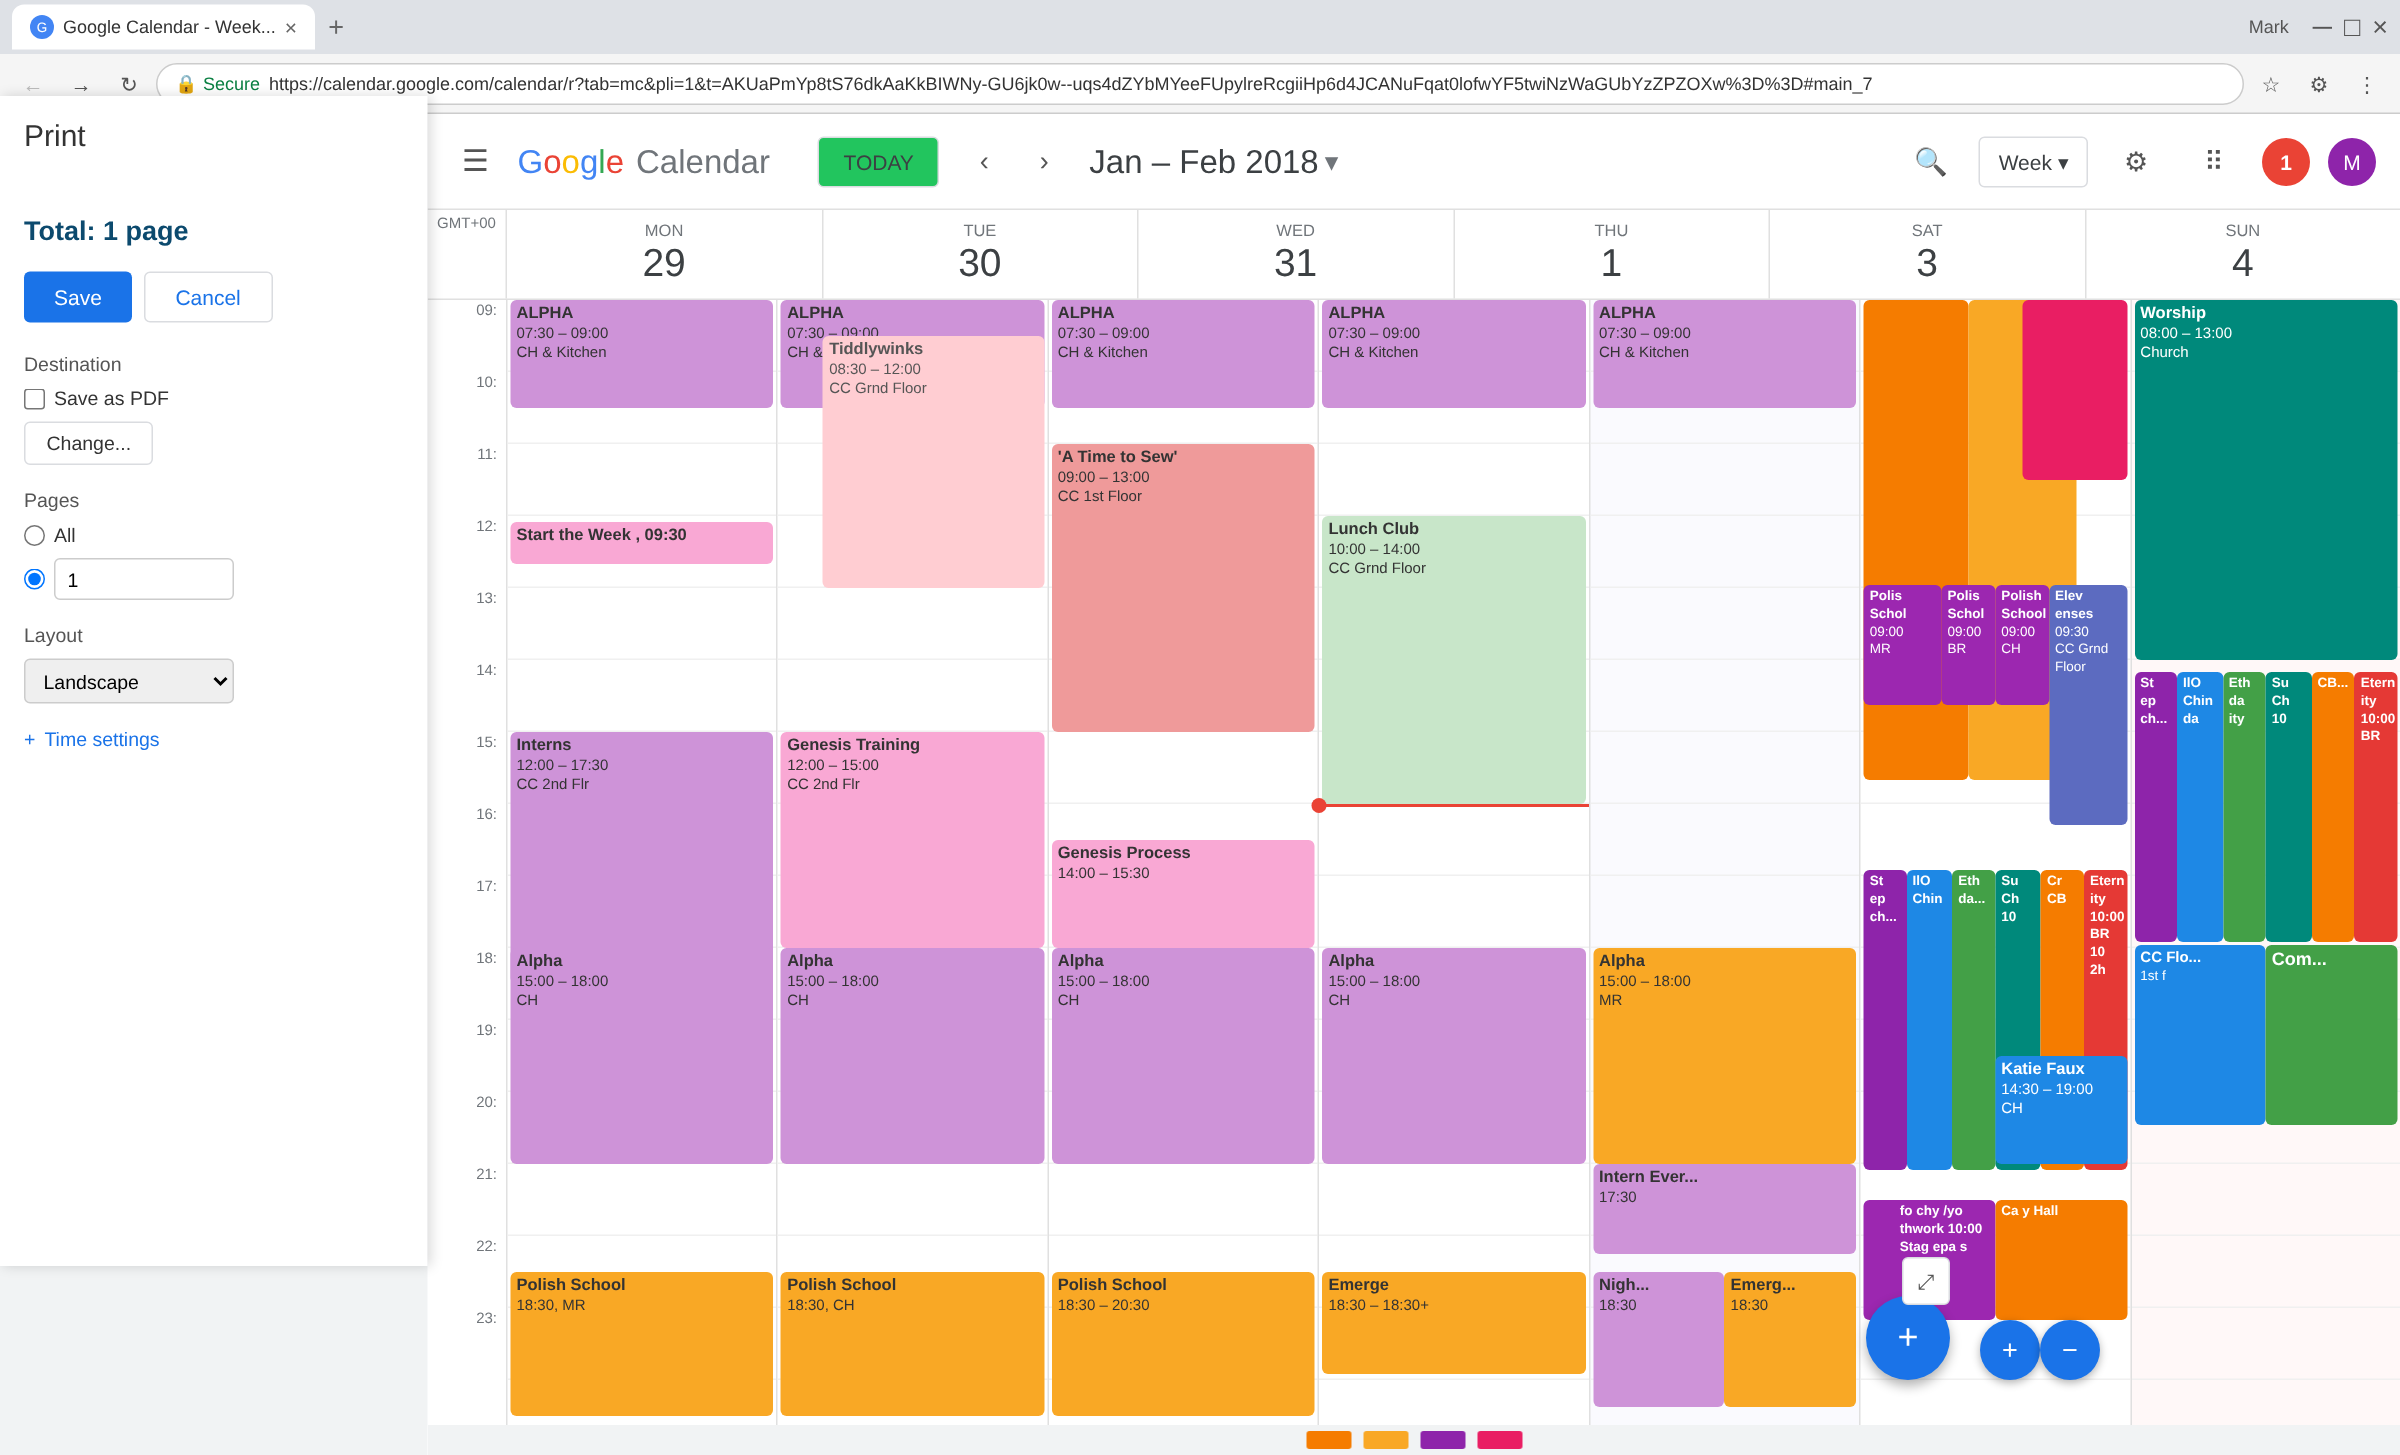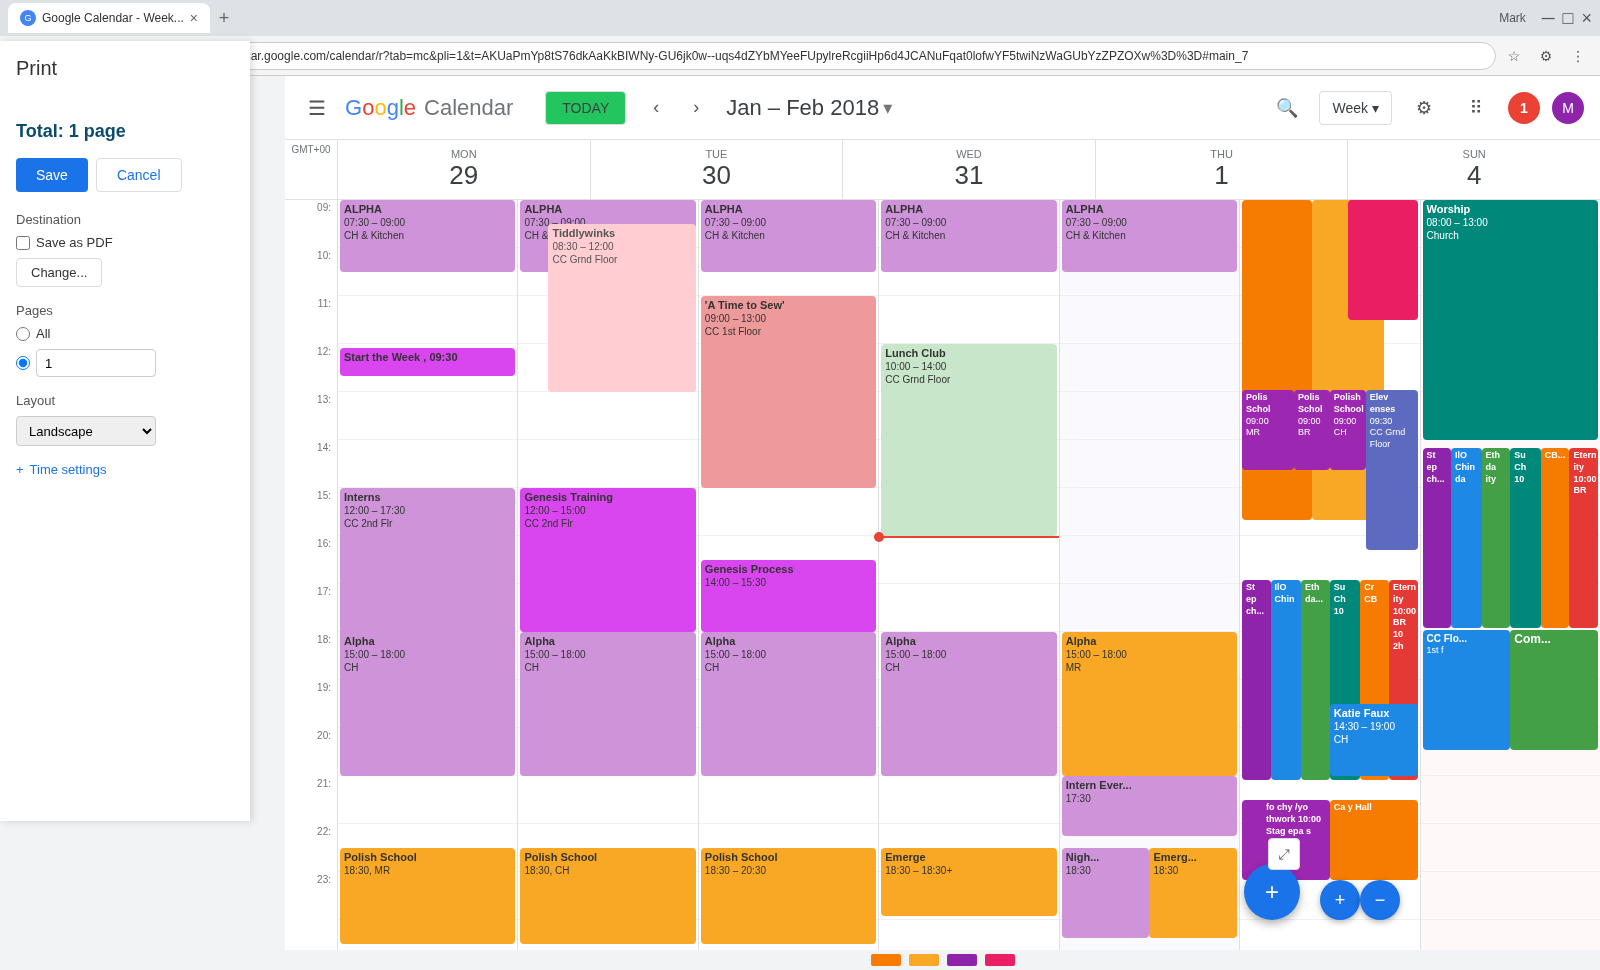--- a/index.html
+++ b/index.html
@@ -15,21 +15,21 @@
     .browser-toolbar { display: flex; align-items: center; height: 40px; background: #f5f5f5; padding: 0 8px; gap: 4px; border-bottom: 1px solid #ccc; }
     .browser-nav-btn { width: 28px; height: 28px; border-radius: 50%; border: none; background: transparent; cursor: pointer; display: flex; align-items: center; justify-content: center; color: #555; font-size: 14px; }
     .browser-nav-btn.disabled { color: #bbb; cursor: default; }
     .browser-url-bar { flex: 1; height: 28px; border: 1px solid #ccc; border-radius: 14px; padding: 0 12px; font-size: 13px; background: white; display: flex; align-items: center; gap: 6px; }
     .browser-url-secure { color: #0b8043; font-size: 12px; }
     .browser-url-text { font-size: 12px; color: #333; flex: 1; overflow: hidden; text-overflow: ellipsis; white-space: nowrap; }
     .browser-action-btn { width: 28px; height: 28px; border: none; background: transparent; cursor: pointer; border-radius: 50%; display: flex; align-items: center; justify-content: center; color: #555; font-size: 14px; }
     .top-right-user { font-size: 12px; color: #555; padding: 0 8px; }
 
     
-    .print-dialog { position: absolute; top: 41px; left: 0; width: 250px; height: 780px; background: white; box-shadow: 2px 0 8px rgba(0,0,0,0.15); z-index: 100; padding: 16px; }
+    .print-dialog { position: absolute; top: 64px; left: 0; width: 285px; height: 780px; background: white; box-shadow: 2px 0 8px rgba(0,0,0,0.15); z-index: 100; padding: 16px; }
     .print-title { font-size: 20px; font-weight: 400; color: #333; margin-bottom: 4px; }
     .print-total { font-size: 18px; color: #0c4a6e; margin-bottom: 16px; margin-top: 41px; }
     .print-total span { font-weight: 600; }
     .print-buttons { display: flex; gap: 8px; margin-bottom: 20px; }
     .print-save-btn { background: #1a73e8; color: white; border: none; border-radius: 4px; padding: 8px 20px; font-size: 14px; cursor: pointer; }
     .print-cancel-btn { background: transparent; color: #1a73e8; border: 1px solid #dadce0; border-radius: 4px; padding: 8px 20px; font-size: 14px; cursor: pointer; }
     .print-section { margin-bottom: 16px; }
     .print-label { font-size: 13px; color: #555; margin-bottom: 8px; display: block; }
     .print-destination { display: flex; align-items: flex-start; gap: 8px; }
     .print-checkbox-row { display: flex; align-items: center; gap: 6px; margin-bottom: 8px; }
@@ -72,21 +72,21 @@
     .days-container { flex: 1; display: flex; position: relative; }
     .day-column { flex: 1; border-left: 1px solid #e0e0e0; position: relative; min-height: 1200px; }
     .hour-line { height: 48px; border-bottom: 1px solid #f0f0f0; }
 
     
     .event { position: absolute; border-radius: 4px; padding: 2px 4px; font-size: 11px; overflow: hidden; cursor: pointer; left: 2px; right: 2px; z-index: 2; }
     .event-title { font-weight: 600; font-size: 11px; line-height: 1.3; }
     .event-time { font-size: 10px; line-height: 1.3; }
     .event-location { font-size: 10px; line-height: 1.3; }
     .ev-yellow { background: #f9a825; color: white; }
-    .ev-gray { background: #d946ef; color: #333; }
+    .ev-gray { background: #f9a8d4; color: #333; }
     .ev-light-purple { background: #ce93d8; color: #333; }
     .ev-peach { background: #ffcdd2; color: #555; }
 
     
     .fab { position: absolute; bottom: 40px; right: 40px; width: 56px; height: 56px; background: #1a73e8; border-radius: 50%; display: flex; align-items: center; justify-content: center; color: white; font-size: 24px; cursor: pointer; box-shadow: 0 4px 8px rgba(0,0,0,0.3); z-index: 10; }
 
     .zoom-controls { position: absolute; bottom: 80px; right: 16px; display: flex; flex-direction: column; gap: 2px; z-index: 10; }
     .fullscreen-btn { width: 32px; height: 32px; border: 1px solid #dadce0; background: white; border-radius: 4px; cursor: pointer; display: flex; align-items: center; justify-content: center; font-size: 14px; color: #555; }
     .sun-column { background: #fff8f8; }
   </style>
@@ -220,20 +220,24 @@
         <div class="day-header-name">Tue</div>
         <div class="day-header-num">30</div>
       </div>
       <div class="day-header">
         <div class="day-header-name">Wed</div>
         <div class="day-header-num">31</div>
       </div>
       <div class="day-header">
         <div class="day-header-name">Thu</div>
         <div class="day-header-num">1</div>
+      </div>
+      <div class="day-header">
+        <div class="day-header-name">Sat</div>
+        <div class="day-header-num">3</div>
       </div>
       <div class="day-header">
         <div class="day-header-name">Sun</div>
         <div class="day-header-num">4</div>
       </div>
     </div>
 
     <div class="calendar-scroll-area">
 
       <div class="time-gutter">

